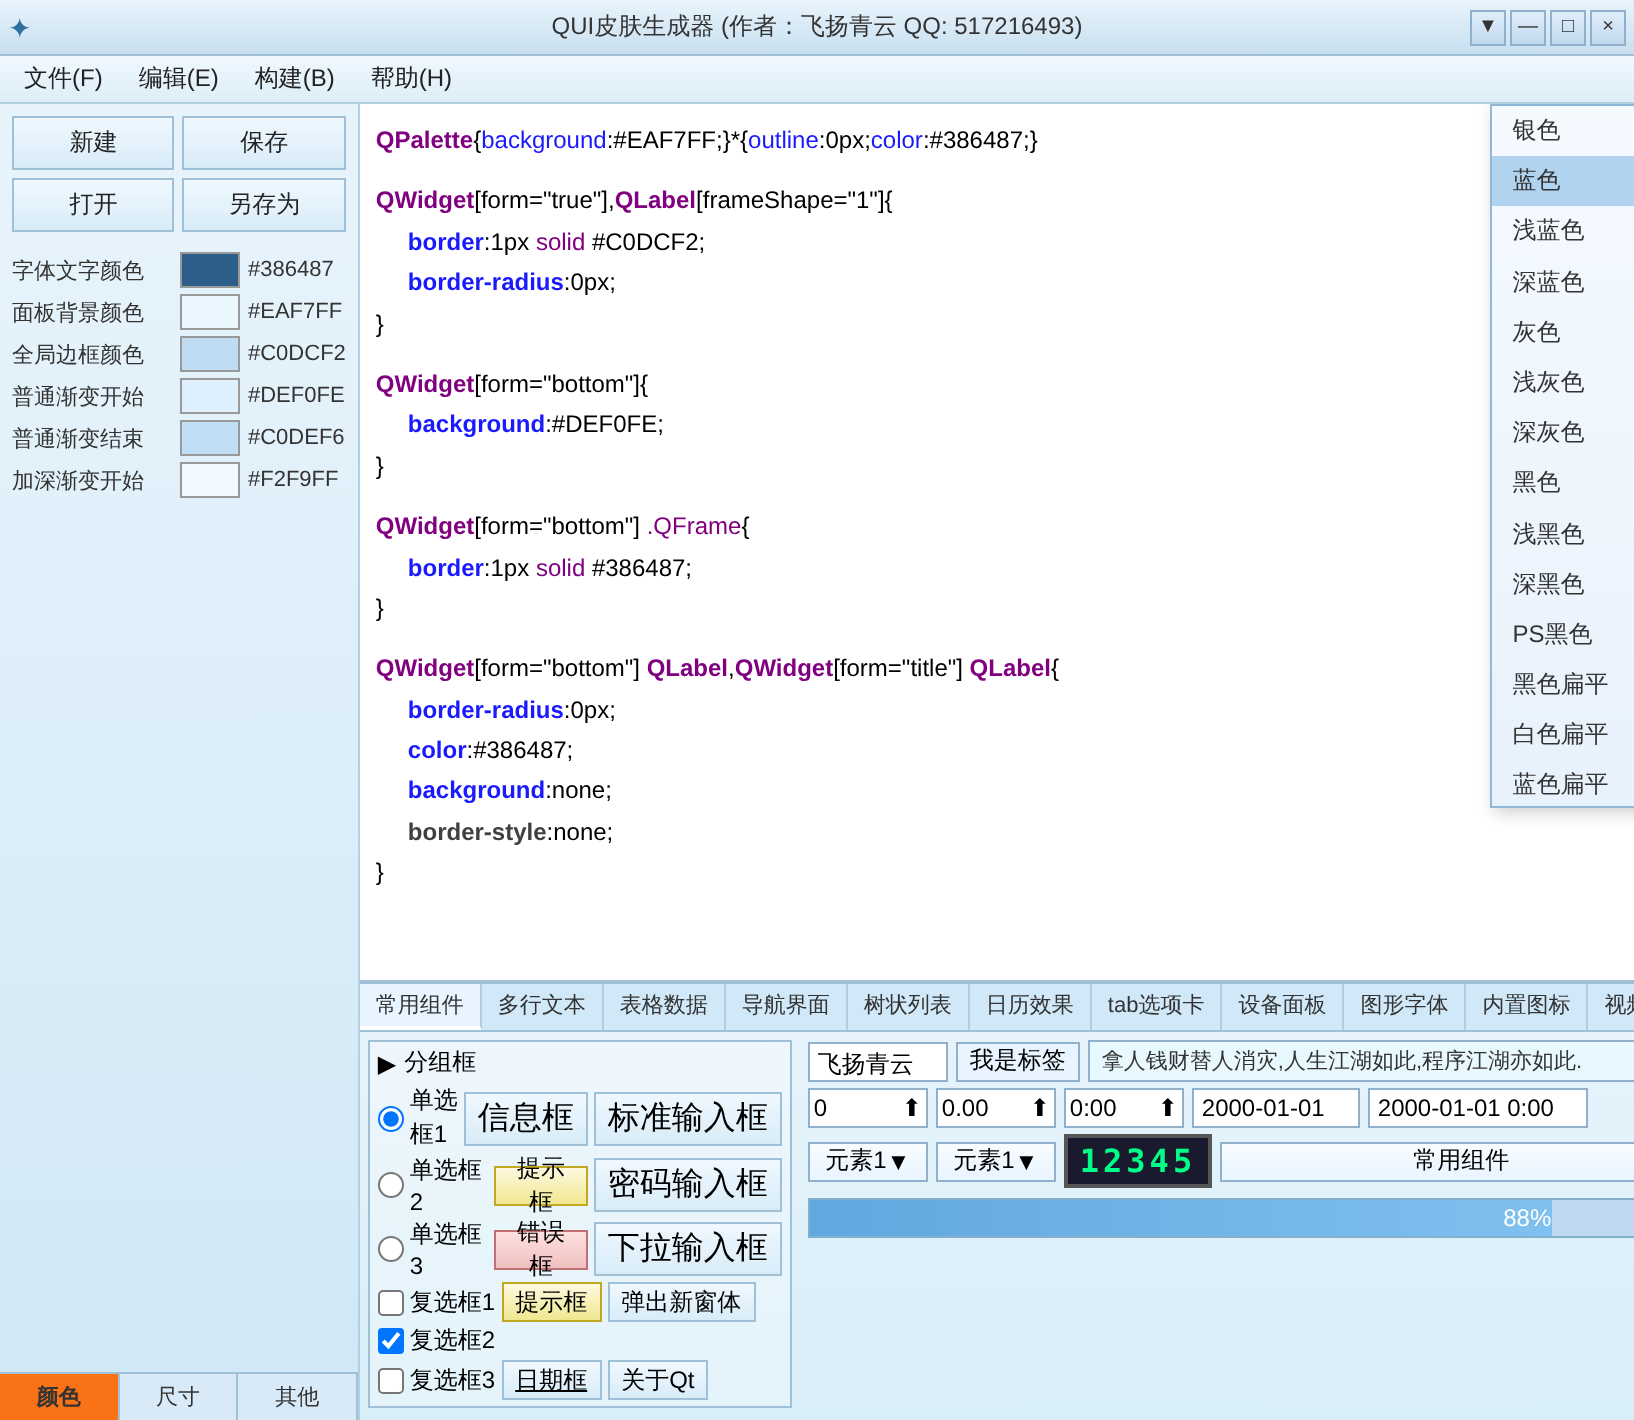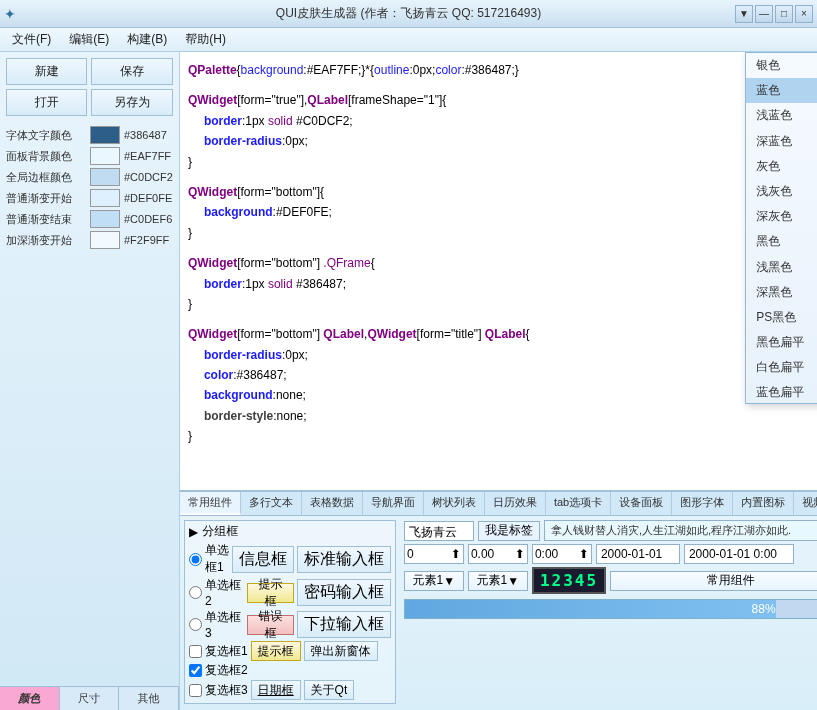--- a/index.html
+++ b/index.html
@@ -125,23 +125,22 @@
     .bottom-tab {
       flex: 1;
       text-align: center;
       padding: 4px 0;
       cursor: pointer;
       border-right: 1px solid #a0c0d8;
       font-size: 11px;
       color: #333;
     }
     .bottom-tab.active {
-      background: #f9a8d4;
+      background: #f97316;
       font-weight: bold;
-      font-style: italic;
     }
     
     
     .right-panel {
       flex: 1;
       background: #fff;
       overflow: auto;
       padding: 8px;
       font-size: 12px;
       line-height: 1.6;

